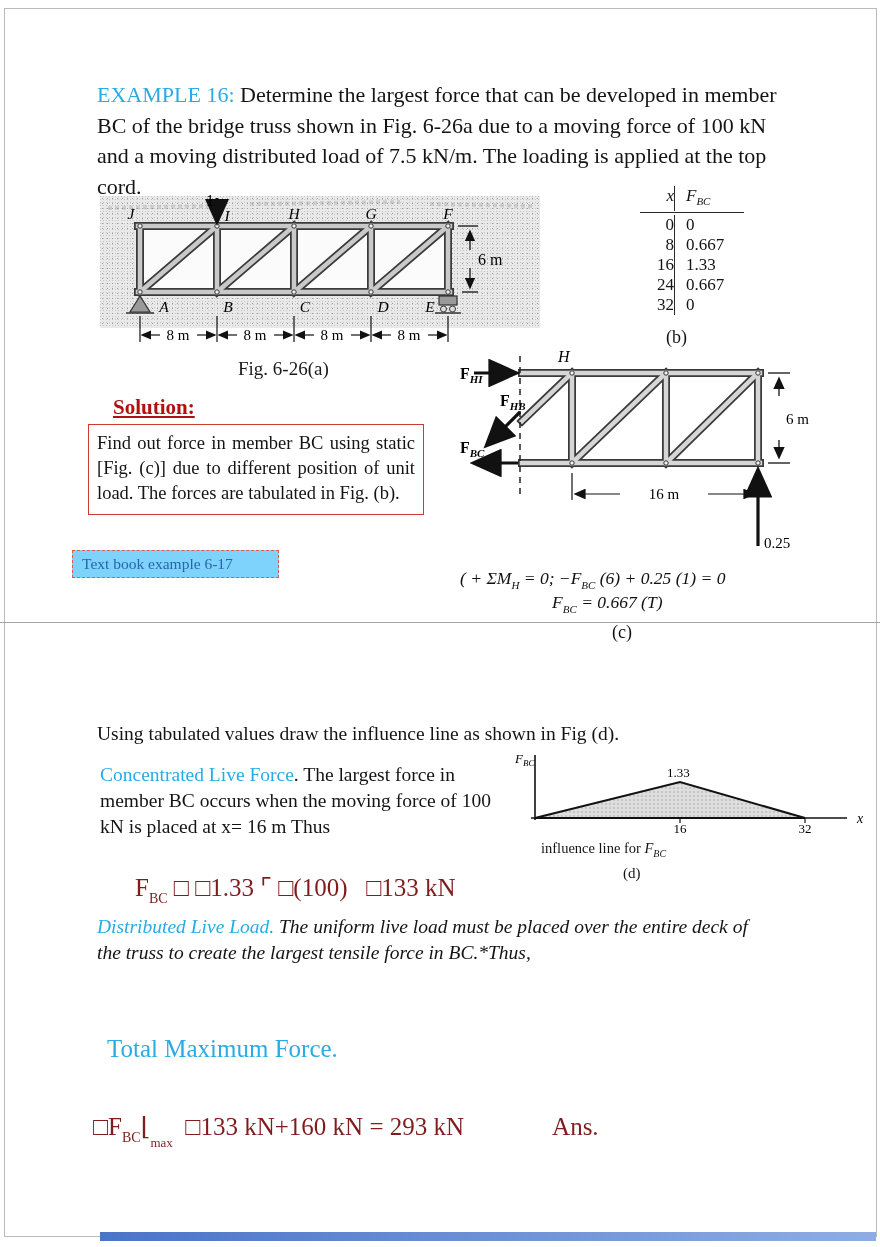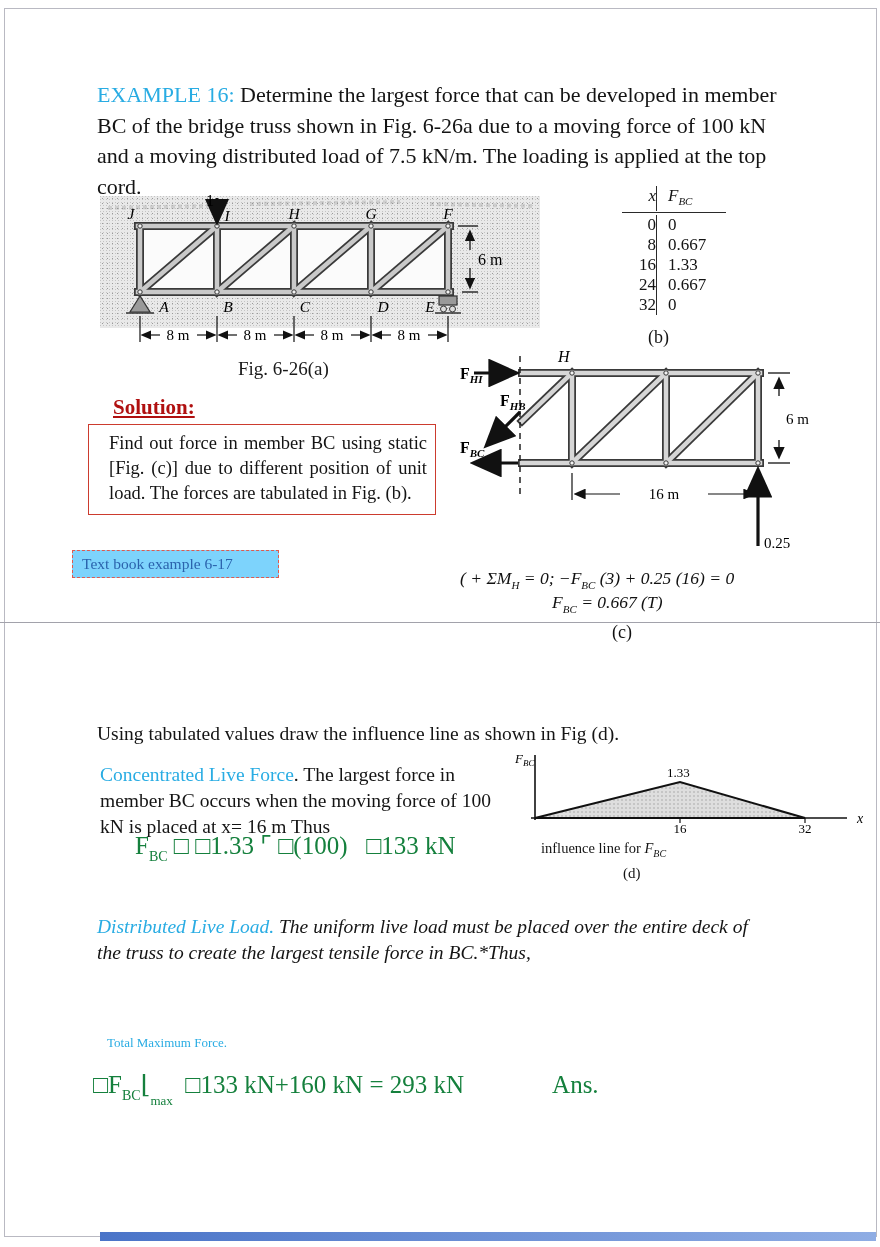--- a/index.html
+++ b/index.html
@@ -14,53 +14,53 @@
   
   .speckle{background-color:#e9e9e9;
     background-image:radial-gradient(#9a9a9a 0.8px, transparent 0.9px),
                      radial-gradient(#c4c4c4 0.7px, transparent 0.8px);
     background-size:5px 5px,3px 3px;background-position:0 0,2px 2px;}
   .trussfig{left:100px;top:192px;width:440px;}
   .trussbg{left:100px;top:196px;width:440px;height:132px;}
   .figcap{font-size:19px;color:#1a1a1a;}
   .cap-a{left:238px;top:358px;}
   
-  .tbl{left:622px;top:186px;width:140px;font-size:17px;line-height:20px;}
+  .tbl{left:640px;top:186px;width:140px;font-size:17px;line-height:20px;}
   .tbl .c1{display:inline-block;width:34px;text-align:right;vertical-align:top;}
   .tbl .c2{display:inline-block;border-left:1.5px solid #2a2a2a;padding-left:11px;min-width:58px;vertical-align:top;}
   .tbl-head{border-bottom:1.5px solid #2a2a2a;width:104px;padding-bottom:1px;margin-bottom:2px;}
   .tbl i{font-style:italic;}
   .tbl sub{font-size:11px;font-style:italic;}
   .cap-b{margin-top:12px;margin-left:26px;font-size:18px;}
   
   .sol-head{left:113px;top:395px;font-size:21px;font-weight:bold;color:#b01010;text-decoration:underline;}
-  .sol-box{left:88px;top:424px;width:318px;border:1.5px solid #cc3b2e;padding:6px 8px 8px 20px;
+  .sol-box{left:88px;top:424px;width:318px;border:1.5px solid #cc3b2e;padding:6px 8px 8px 8px;
            font-size:18.5px;line-height:25px;text-align:justify;background:#fff;}
   .note{left:72px;top:550px;width:194px;border:1.5px dashed #e05a4e;color:#2b63ad;
         font-size:15.5px;padding:4px 2px 4px 9px;background:#7dd3fc;}
   
   .fbdfig{left:460px;top:348px;width:380px;}
   .fbd-eq{font-size:17.5px;font-style:italic;white-space:pre;color:#111;}
   .fbd-eq sub{font-size:11px;}
   .fbd-eq1{margin:4px 0 0 0;}
   .fbd-eq2{margin:1px 0 0 92px;}
   .fbd-capc{margin:8px 0 0 152px;font-size:18px;font-style:normal;}
   
   .intro{left:97px;top:703px;width:680px;font-size:19.5px;}
   .para{font-size:19.5px;line-height:26px;}
   .conc{left:100px;top:742px;width:404px;}
   .dist{left:97px;top:894px;width:672px;font-style:italic;}
-  .eq{position:absolute;font-size:25px;white-space:pre;color:#15803d;}
+  .eq{position:absolute;font-size:25px;white-space:pre;color:#7f1d1d;margin-top:42px;}
   .eq .sub{font-size:14px;vertical-align:-7px;}
   .eq .maxsub{font-size:13px;vertical-align:-12px;}
   .eq1{left:135px;top:831px;}
   .eq2{left:135px;top:954px;}
   .eq3{left:93px;top:1070px;}
   .ans{margin-left:88px;}
-  .total{left:107px;top:1035px;font-size:13px;}
+  .total{left:107px;top:1035px;font-size:25px;}
   .chartfig{left:505px;top:747px;width:372px;}
   .chart-cap{margin:1px 0 0 36px;font-size:14.5px;}
   .chart-cap i{font-style:italic;}
   .chart-cap sub{font-size:10px;font-style:italic;}
   .cap-d{margin:6px 0 0 118px;font-size:15px;}
   .bottombar{left:100px;top:1232px;width:776px;height:9px;
              background:linear-gradient(to right,#4a74c8,#8fade4);}
   svg text{font-family:"Liberation Serif","DejaVu Serif",serif;}
 </style>
 </head>
@@ -259,21 +259,21 @@
       <g stroke="#111" stroke-width="1.2">
         <line x1="112" y1="125" x2="112" y2="152"></line>
         <line x1="160" y1="146" x2="116" y2="146" marker-end="url(#c-ah)"></line>
         <line x1="248" y1="146" x2="293" y2="146" marker-end="url(#c-ah)"></line>
       </g>
       <text x="204" y="151" font-size="15" text-anchor="middle">16 m</text>
 
       <line x1="298" y1="198" x2="298" y2="124" stroke="#111" stroke-width="3.2" marker-end="url(#c-ah)"></line>
       <text x="304" y="200" font-size="15">0.25</text>
     </svg>
-    <div class="fbd-eq fbd-eq1"><span>( + ΣM</span><sub>H</sub><span> = 0; −F</span><sub>BC</sub><span> (3) + 0.25 (16) = 0</span></div>
+    <div class="fbd-eq fbd-eq1"><span>( + ΣM</span><sub>H</sub><span> = 0; −F</span><sub>BC</sub><span> (6) + 0.25 (1) = 0</span></div>
     <div class="fbd-eq fbd-eq2"><span>F</span><sub>BC</sub><span> = 0.667 (T)</span></div>
     <div class="fbd-eq fbd-capc">(c)</div>
   </div>
 
   <p class="abs intro">Using tabulated values draw the influence line as shown in Fig (d).</p>
 
   <p class="abs para conc"><span class="cyan">Concentrated Live Force</span><span>. The largest force in member BC occurs when the moving force of 100 kN is placed at x= 16 m Thus</span></p>
 
   <div class="eq eq1"><span>F</span><span class="sub">BC</span><span> □ □1.33 ⌜ □(100)   □133 kN</span></div>
 

